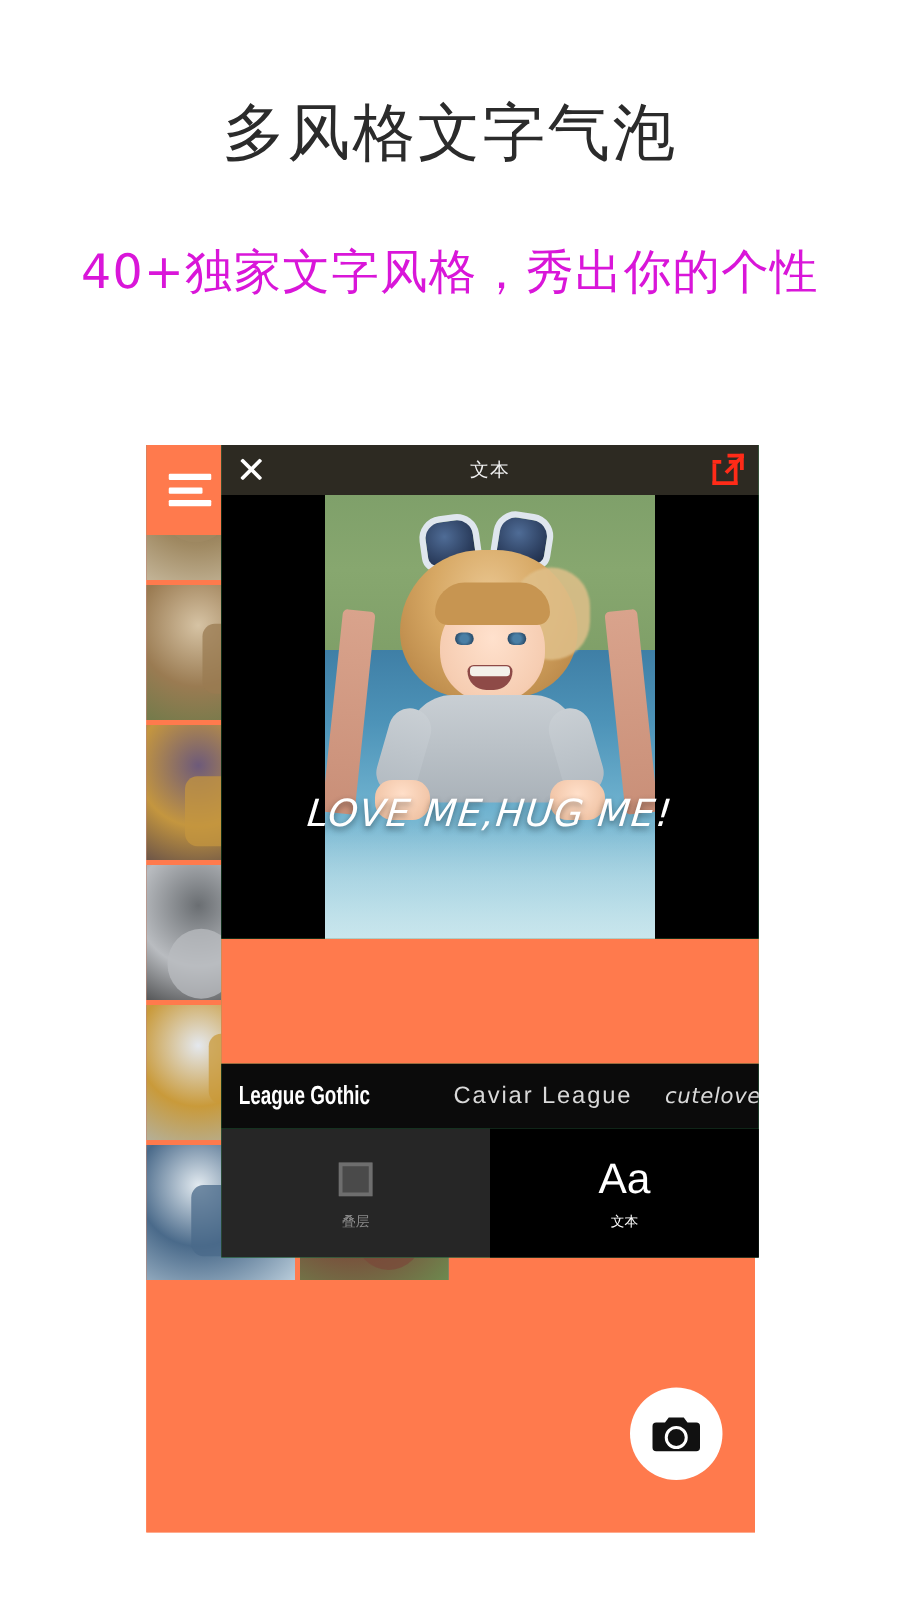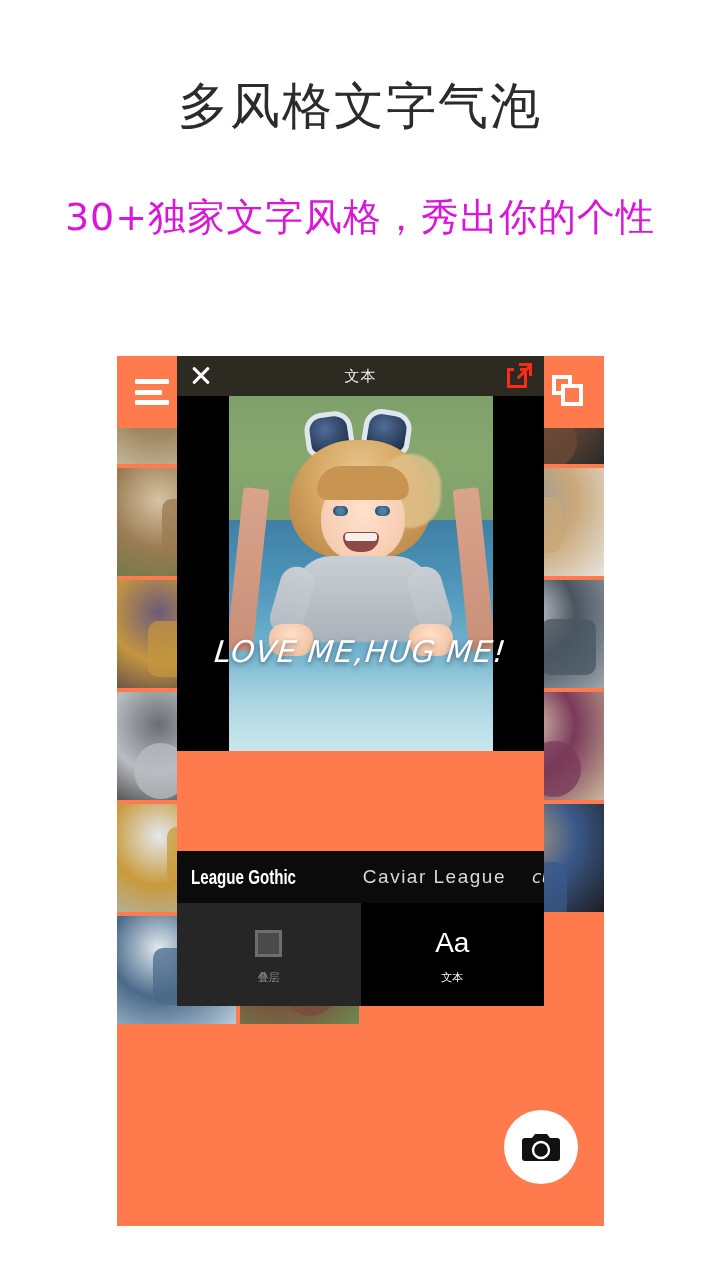--- a/index.html
+++ b/index.html
@@ -66,21 +66,21 @@
     position:absolute; right:26px; bottom:42px;
     width:74px; height:74px; border-radius:50%;
     background:#fff; z-index:6;
     display:flex; align-items:center; justify-content:center;
   }
   #fab svg{ width:40px; height:34px; }
 
   
   #editor{
     position:absolute; left:177px; top:340px;
-    width:367px; height:650px;
+    width:430px; height:650px;
     background:#22c55e;
     z-index:10;
     display:flex; flex-direction:column;
   }
   
   #ed-top{
     position:relative; height:40px; background:#2d2a22;
     display:flex; align-items:center; justify-content:center; flex:0 0 40px;
   }
   #ed-top .title{ color:#efefef; font-size:15px; letter-spacing:1px;
@@ -214,39 +214,39 @@
   .ic-filter span:nth-child(3){ left:5px; top:11px; width:19px; height:19px; background:#6a6a6a; }
   
   .ic-adjust{ position:relative; width:38px; height:26px; }
   .ic-adjust .ln{ position:absolute; left:0; width:38px; height:2px; background:#a8a8a8; }
   .ic-adjust .ln.a{ top:5px; } .ic-adjust .ln.b{ top:18px; }
   .ic-adjust .kn{ position:absolute; width:3px; height:12px; background:#a8a8a8; }
   .ic-adjust .kn.a{ left:24px; top:0; } .ic-adjust .kn.b{ left:9px; top:13px; }
   
   .ic-overlay{ width:27px; height:27px; border:3px solid #6e6e6e; background:#4a4a4a; }
   
-  .ic-aa{ font-size:28px; color:#fff; font-family:"Liberation Sans",sans-serif; font-weight:300; line-height:1; }
+  .ic-aa{ font-size:34px; color:#fff; font-family:"Liberation Sans",sans-serif; font-weight:300; line-height:1; }
   
   .ic-cat{ position:relative; width:32px; height:28px; }
   .ic-cat .head{ position:absolute; left:2px; top:2px; width:28px; height:25px;
     border-radius:13px; border:2px solid #7b7b7b; background:#3a3a3a; }
   .ic-cat .ear{ position:absolute; top:-1px; width:0; height:0;
     border-left:6px solid transparent; border-right:6px solid transparent; border-bottom:9px solid #7b7b7b; }
   .ic-cat .ear.l{ left:1px; } .ic-cat .ear.r{ right:1px; }
   .ic-cat .eye2{ position:absolute; top:10px; width:4px; height:4px; border-radius:50%; background:#9a9a9a; }
   .ic-cat .eye2.l{ left:8px; } .ic-cat .eye2.r{ right:8px; }
   .ic-cat .nose{ position:absolute; left:12px; top:15px; width:8px; height:5px; background:#9a9a9a; }
 </style>
 </head>
 <body>
 
 <div id="page">
 
   <div class="promo-title">多风格文字气泡</div>
-  <div class="promo-sub">30+独家文字风格，秀出你的个性</div>
+  <div class="promo-sub">40+独家文字风格，秀出你的个性</div>
 
   <div id="device">
 
     <div id="gallery">
         <div class="cell">
           <div class="ph" style="background: radial-gradient(circle at 35% 30%, rgb(110, 91, 60) 0%, rgb(160, 138, 99) 45%, rgb(216, 205, 182) 100%);">
             <div style="position: absolute; left: 10%; top: 20%; width: 46%; height: 52%; border-radius: 50%; background: rgb(160, 138, 99); opacity: 0.75;"></div>
           </div>
         </div>
         <div class="cell">

